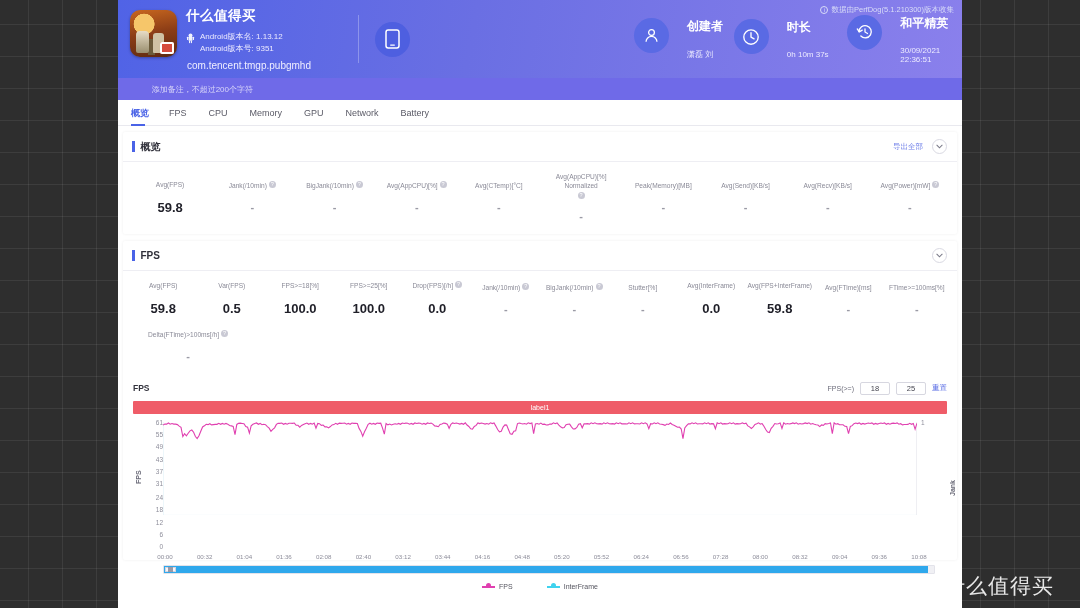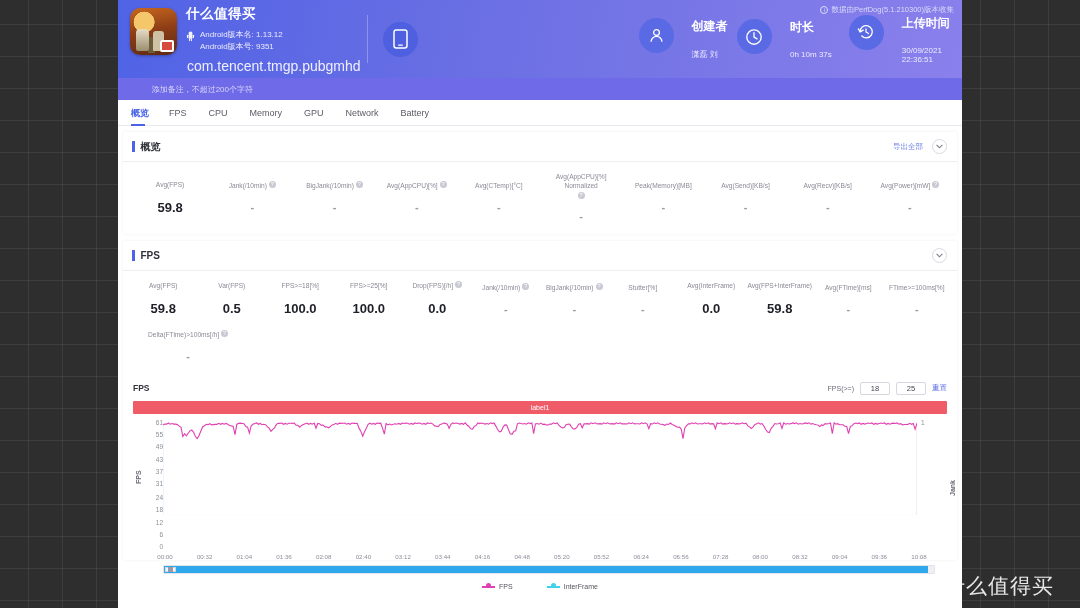--- a/index.html
+++ b/index.html
@@ -78,21 +78,21 @@
   }
   .app-icon::after{
     content:""; position:absolute; right:3px; bottom:3px; width:14px;height:12px;
     background:#d64b3d; border-radius:2px;
     box-shadow: inset 0 0 0 2px #fff;
   }
   .app-name { font-size: 13.5px; font-weight: bold; letter-spacing:.5px; }
   .app-meta-row { display:flex; gap:5px; margin-top:6px; }
   .andro-icon { width:9px; height:11px; flex:none; margin-top:2px; opacity:.92; }
   .app-meta { font-size:8px; line-height:12px; color:#eceaff; }
-  .app-pkg { font-size:14px; color:#efeeff; margin-top:5px; margin-left:1px;}
+  .app-pkg { font-size:10px; color:#efeeff; margin-top:5px; margin-left:1px;}
   .hdr-sep { width:1px; height:48px; background:rgba(255,255,255,.28); margin:0 16px 0 6px;}
 
   .dev-block { display:flex; align-items:flex-start; gap:11px; width:285px;}
   .circ {
     width: 35px; height:35px; border-radius:50%; background:#4e5fe0;
     display:flex; align-items:center; justify-content:center; flex:none;
   }
   .dev-title { font-size:12.5px; font-weight:bold; display:flex; align-items:center; gap:4px;}
   .dev-line { font-size:8px; color:#eceaff; margin-top:5px; line-height:11.5px;}
 
@@ -299,21 +299,21 @@
 
     <div class="kv-block">
       <div class="circ">
         <svg width="18" height="18" viewBox="0 0 20 20">
           <path d="M3.4 9.6a6.8 6.8 0 1 1 2 4.9" fill="none" stroke="#fff" stroke-width="1.5" stroke-linecap="round"></path>
           <path d="M1.4 6.6l2.2 3.2 3.3-1.9" fill="none" stroke="#fff" stroke-width="1.5" stroke-linecap="round" stroke-linejoin="round"></path>
           <path d="M10 6.4V10l2.8 1.7" fill="none" stroke="#fff" stroke-width="1.4" stroke-linecap="round"></path>
         </svg>
       </div>
       <div>
-        <div class="kv-title">上传时间</div>
+        <div class="kv-title">和平精英</div>
         <div class="kv-val">30/09/2021 22:36:51</div>
       </div>
     </div>
   </div>
 
   <div class="remark">
     <b>备注:</b>
     <span>添加备注，不超过200个字符</span>
   </div>
 

